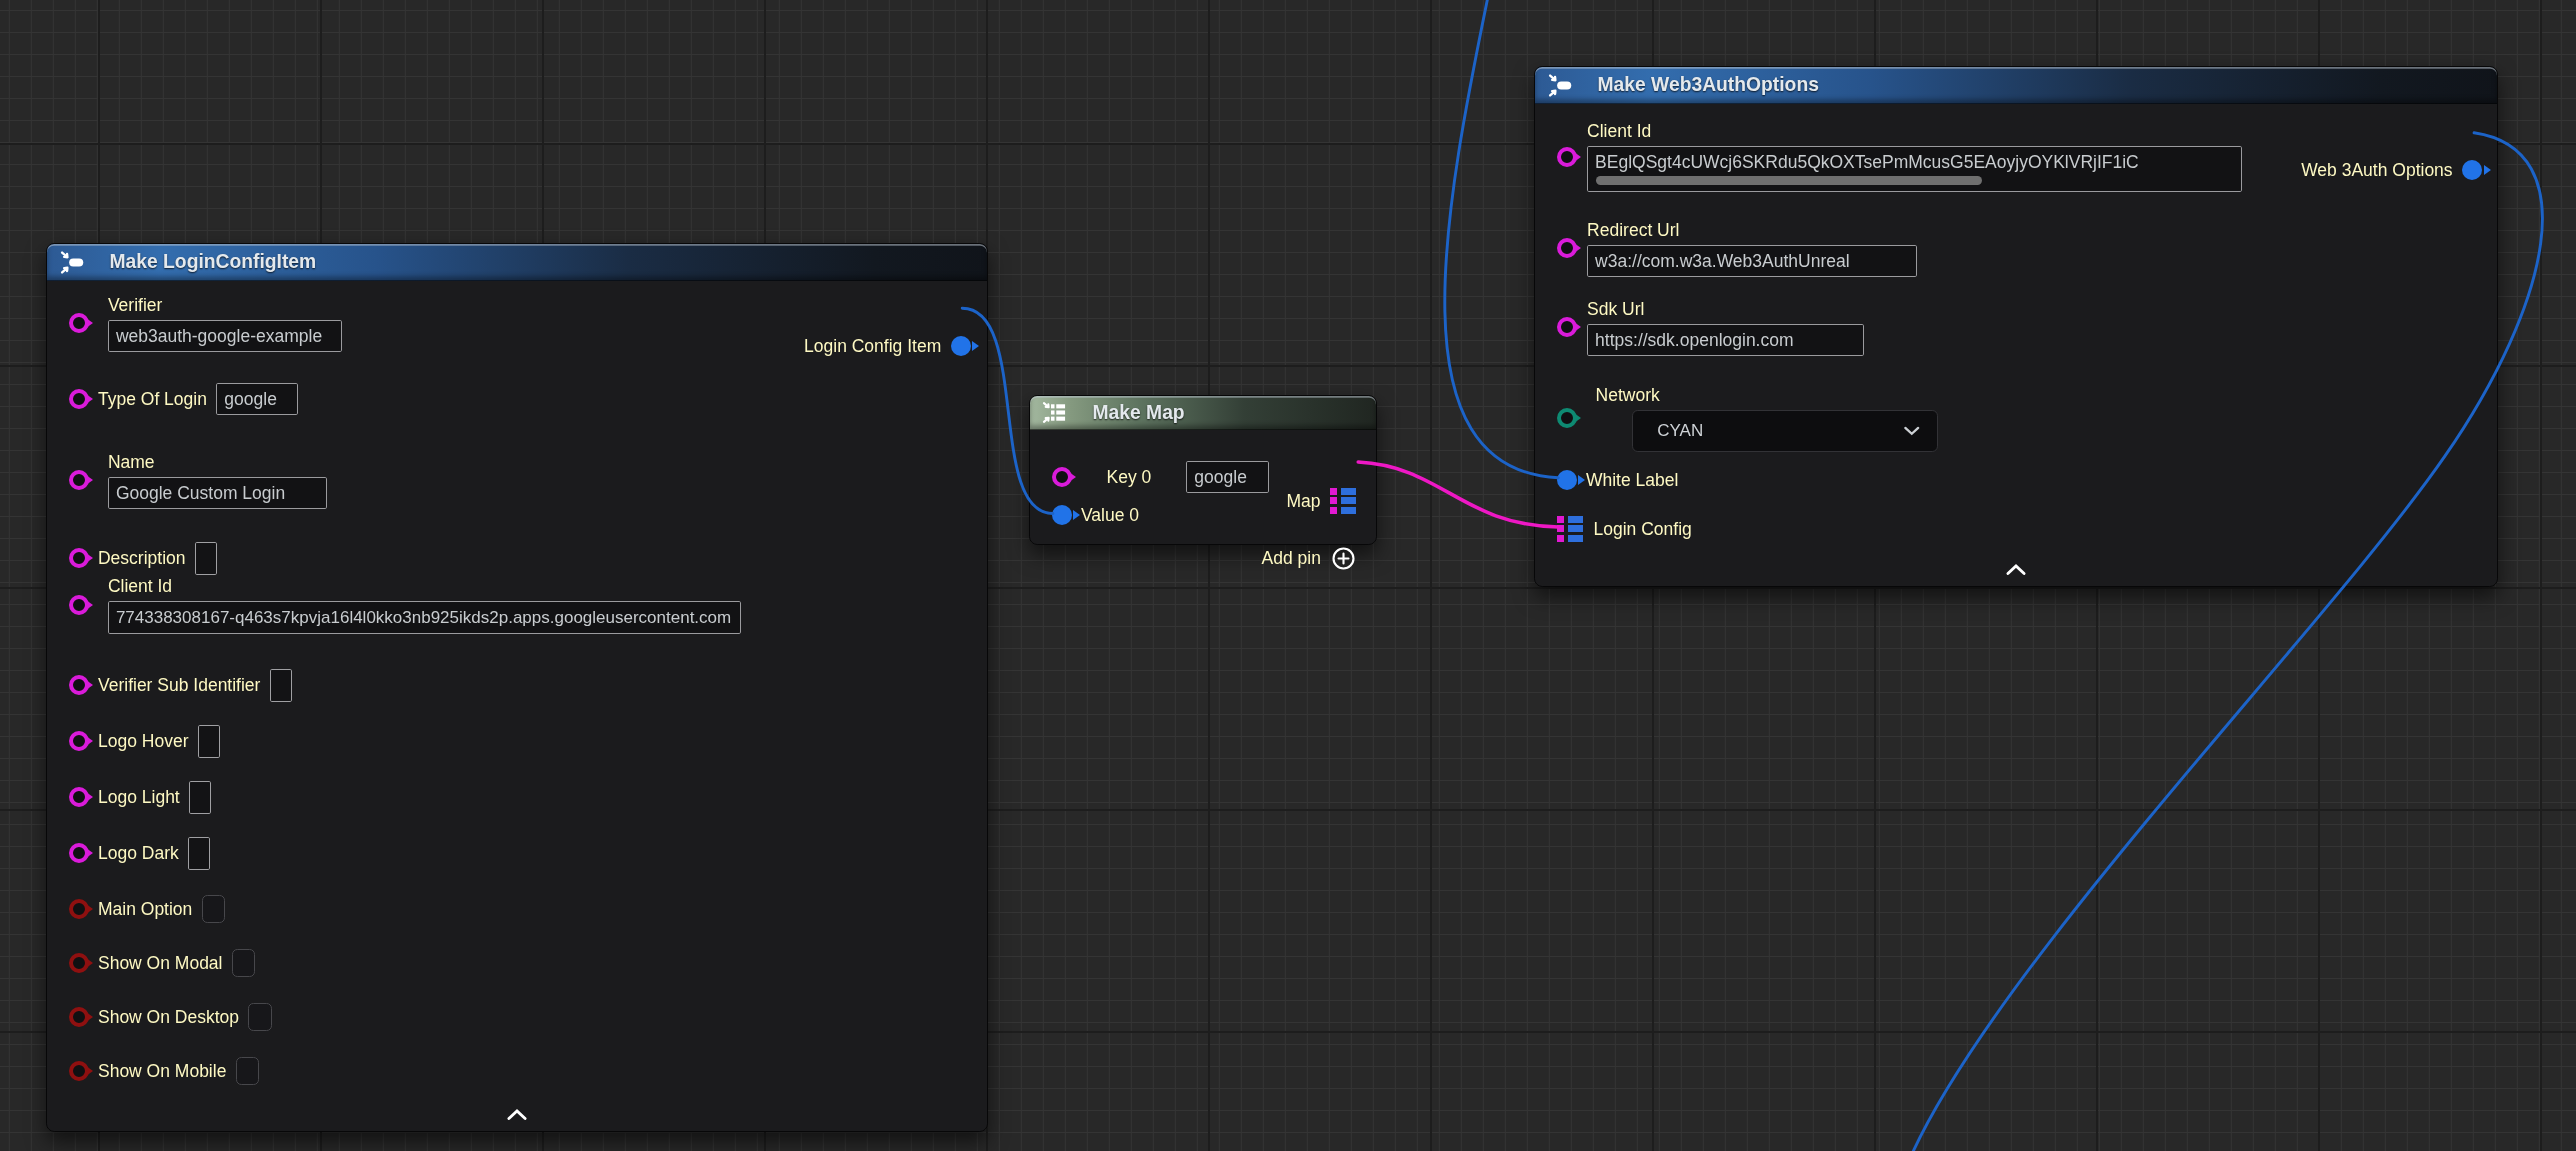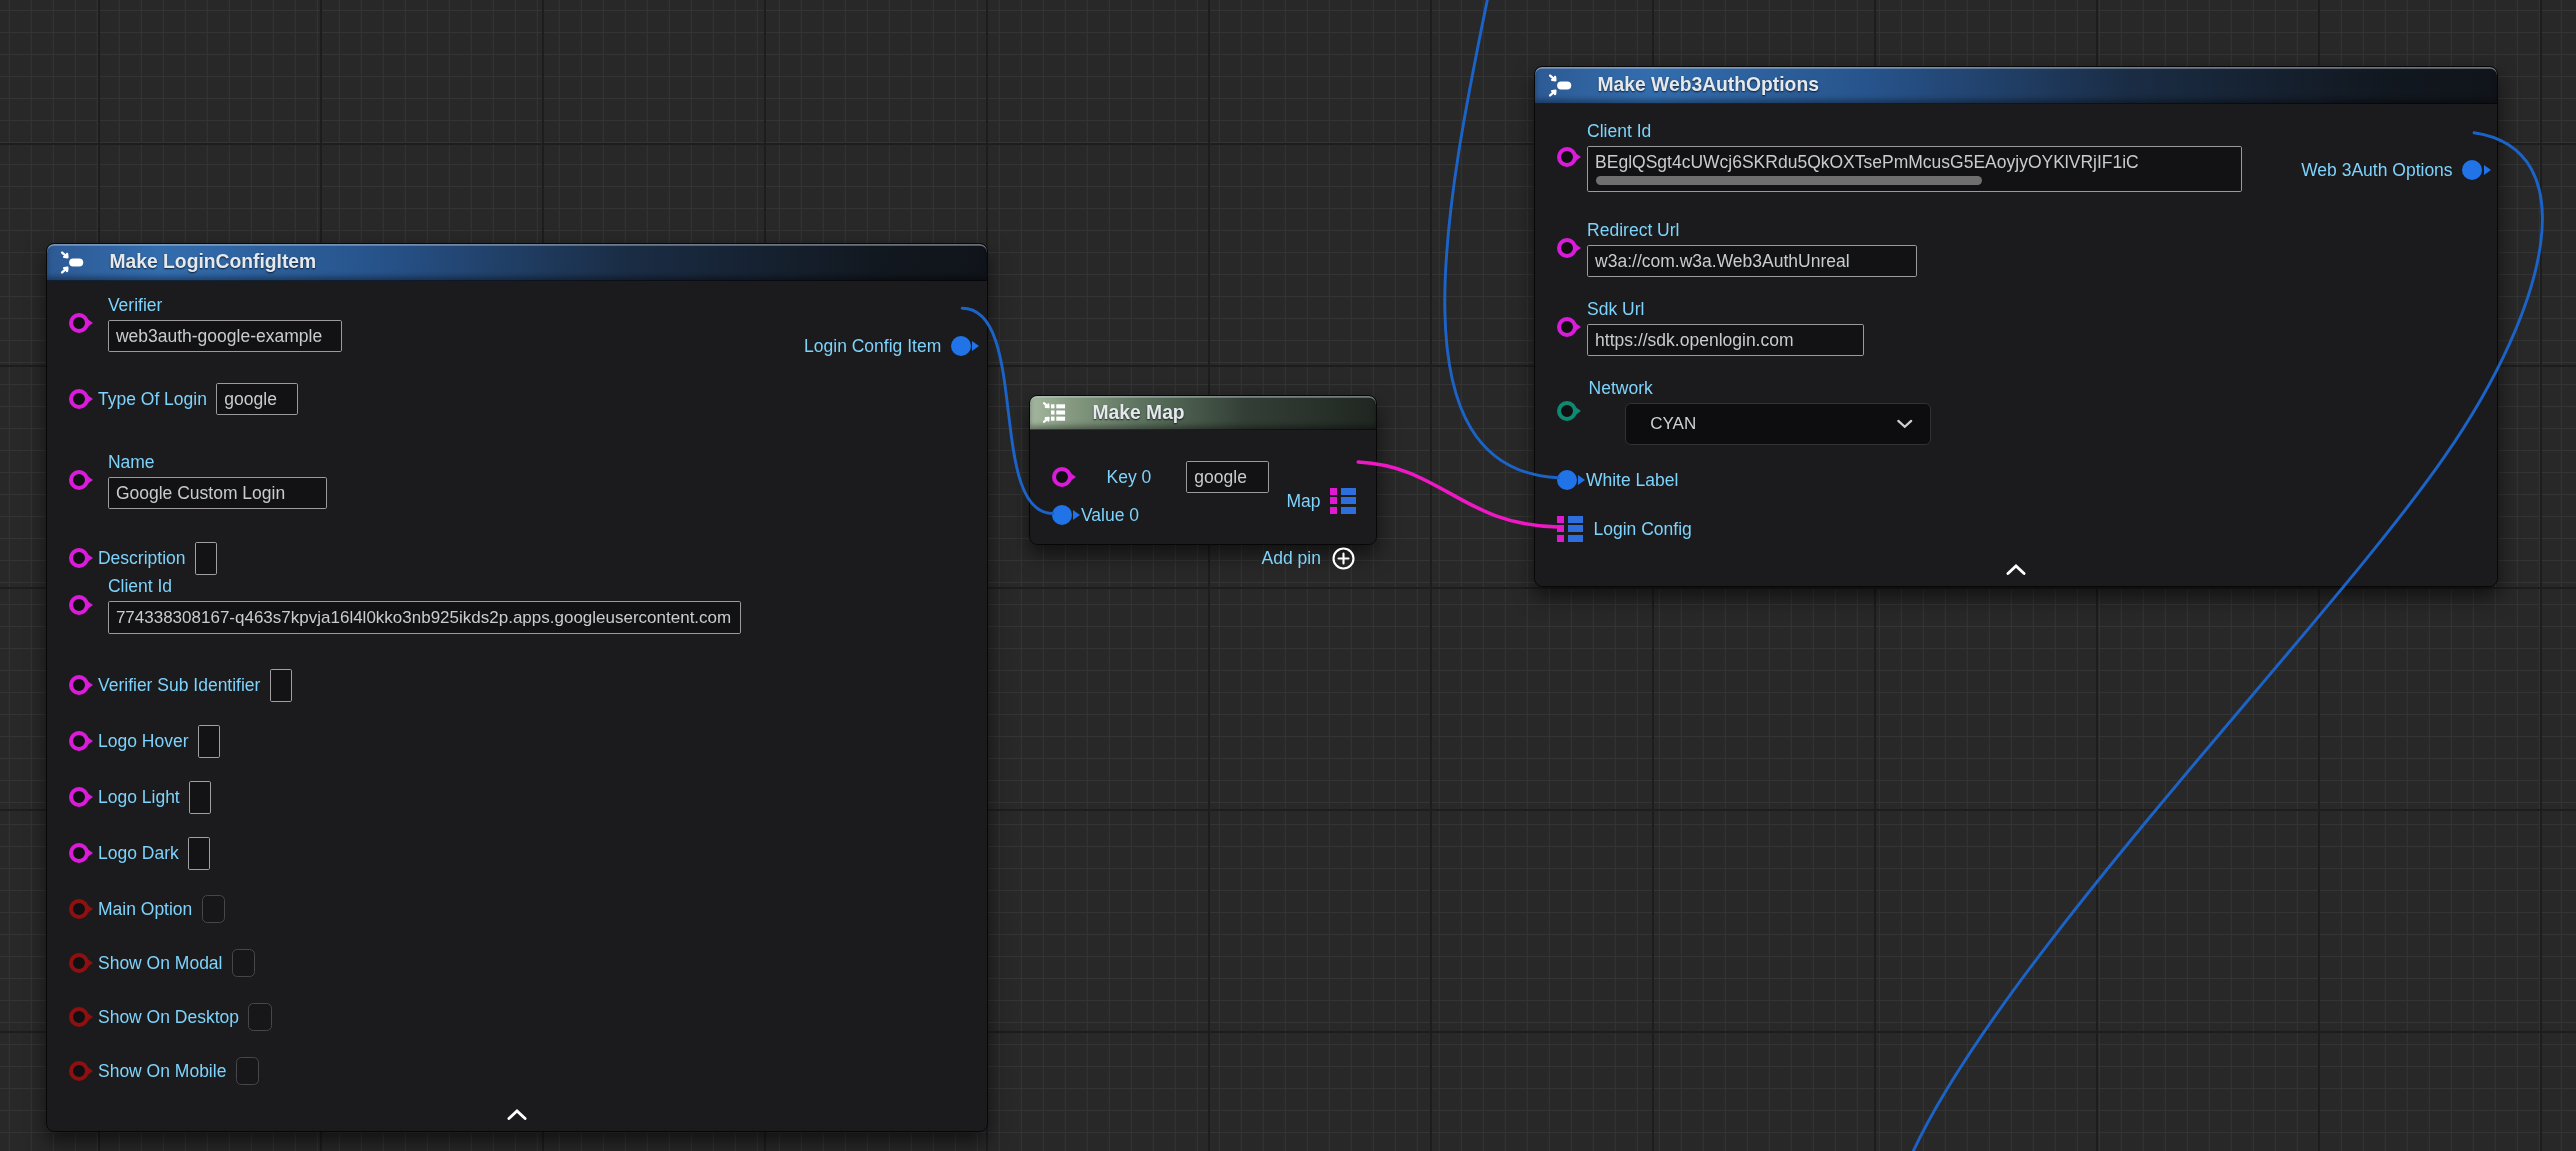--- a/index.html
+++ b/index.html
@@ -26,21 +26,21 @@
   .hdr{
     position:absolute;left:0;top:0;right:0;height:37px;
     border-radius:7px 7px 0 0;
     display:flex;align-items:center;gap:25px;padding-left:10.5px;box-sizing:border-box;
     border-bottom:1.2px solid rgba(0,0,0,0.65);
     box-shadow:inset 0 1.8px 0 rgba(195,205,215,0.5), inset 0 -3.5px 5.8px rgba(0,0,0,0.35);
   }
   .hdr-blue{background:linear-gradient(90deg,#2d5a94 0%,#336dae 12%,#27538b 35%,#1a2c44 62%,#121820 88%,#10141a 100%);}
   .hdr-green{background:linear-gradient(90deg,#a3b89f 0%,#84997f 12%,#5d735f 32%,#333f36 62%,#202621 100%);}
   .title{font-size:19.3px;font-weight:bold;color:#e4e9ed;text-shadow:0 1.2px 1.8px rgba(0,0,0,0.75);white-space:nowrap;}
-  .lbl{font-size:17.5px;color:#7dd3fc;white-space:nowrap;}
+  .lbl{font-size:17.5px;color:#fef9c3;white-space:nowrap;}
   .row-inline{position:absolute;left:21.6px;display:flex;align-items:center;gap:9.4px;height:34px;}
   .row-stack{position:absolute;left:21.6px;display:flex;align-items:center;gap:19.3px;}
   .row-stack .lbl{margin-bottom:3.5px;}
   .row-out{position:absolute;display:flex;align-items:center;gap:9.4px;height:34px;margin-top:36px;}
   .tfield{
     background:#121214;border:1.2px solid #9b9b9e;border-radius:1.8px;
     color:#c8cccf;font-size:17.5px;line-height:22px;
     padding:4.1px 7px;box-sizing:border-box;white-space:nowrap;overflow:hidden;
   }
   .pin{width:20px;height:20px;border-radius:50%;position:relative;flex:0 0 auto;}
@@ -259,21 +259,21 @@
   </div>
 
   <div class="row-stack" style="top:232px;gap:10.5px;">
     <span class="pin hollow p-str"></span>
     <div>
       <div class="lbl">Sdk Url</div>
       <div class="tfield" style="width:277px;">https://sdk.openlogin.com</div>
     </div>
   </div>
 
-  <div class="row-stack" style="top:311px;gap:12px;">
+  <div class="row-stack" style="top:318px;gap:19px;">
     <span class="pin hollow p-enum"></span>
     <div>
       <div class="lbl">Network</div>
       <div class="dropdown">
         <span class="ddval">CYAN</span>
         <svg width="17.5" height="11.7" viewBox="0 0 30 20">
           <path d="M4 5 L15 15 L26 5" fill="none" stroke="#ccd0d4" stroke-width="4" stroke-linecap="round"></path>
         </svg>
       </div>
     </div>

